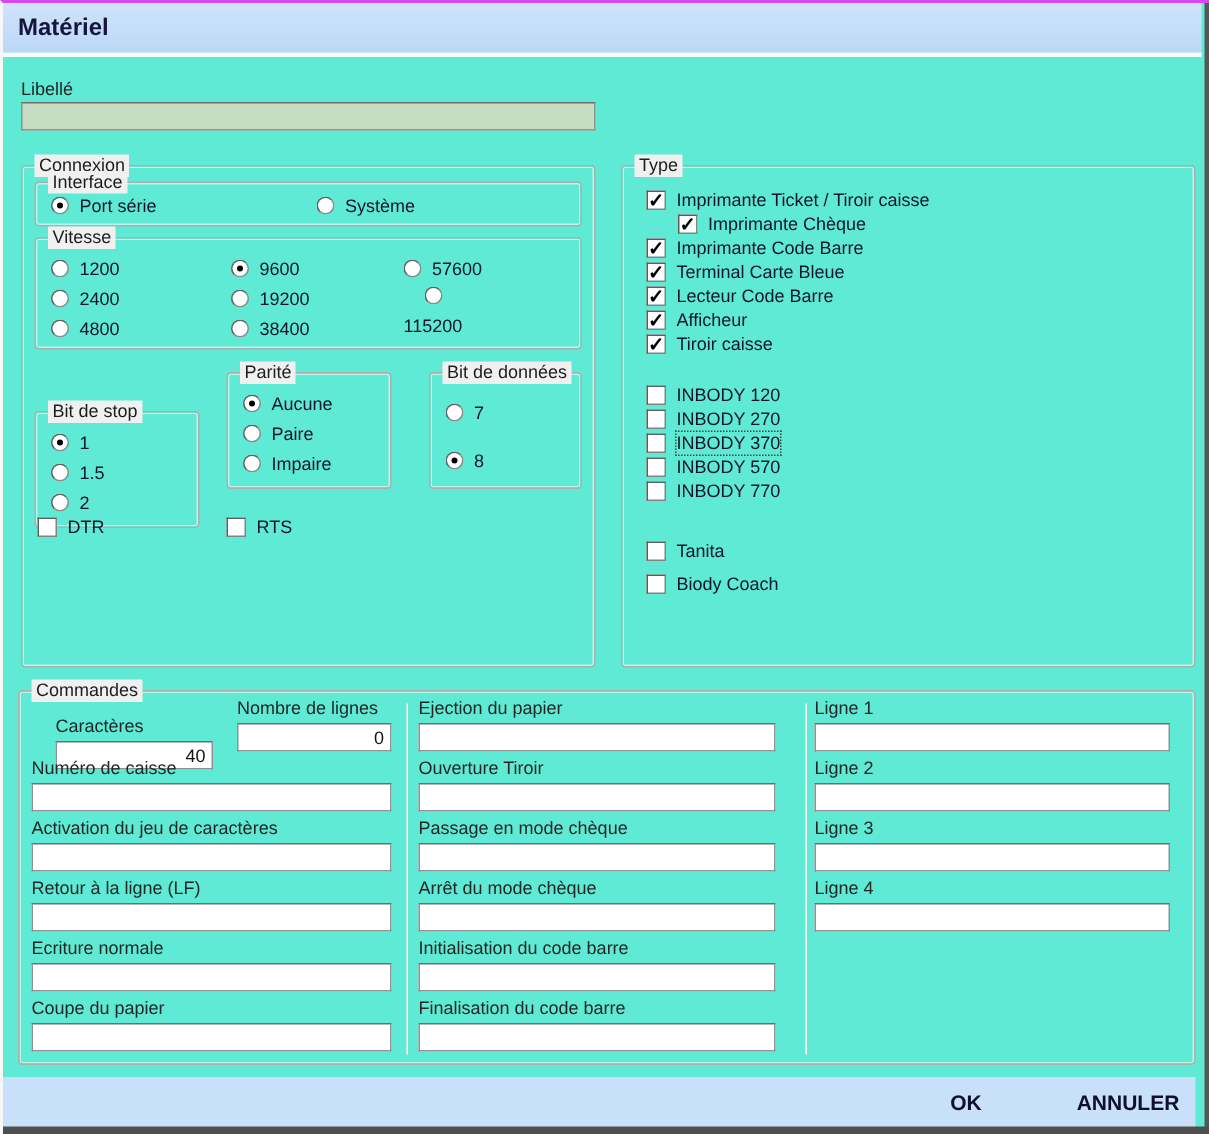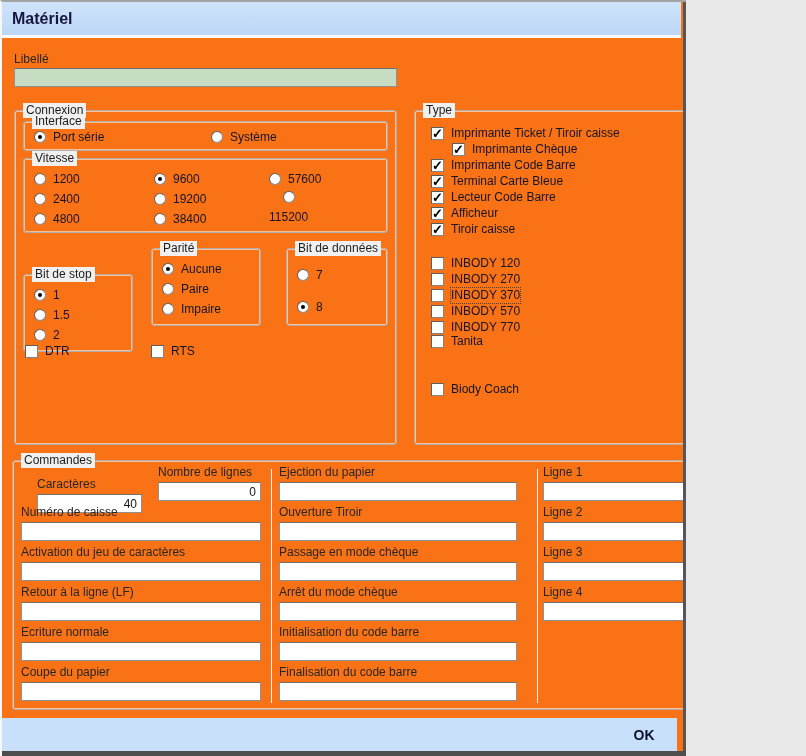--- a/index.html
+++ b/index.html
@@ -1,22 +1,22 @@
 <!DOCTYPE html>
 <html><head>
 <meta charset="utf-8">
 <style>
   * { margin:0; padding:0; box-sizing:border-box; }
   html,body { background:#e8e8e8; }
   body { font-family:"Liberation Sans", sans-serif; }
 
   .window {
-    position:relative; width:686px; height:756px;
-    background:#f97316; overflow:hidden;
-    border-top:2px solid #a3a3a3; border-left:2px solid #f7f7f7;
+    position:relative; width:806px; height:756px;
+    background:#5eead4; overflow:hidden;
+    border-top:2px solid #d946ef; border-left:2px solid #f7f7f7;
   }
   .edge-right { position:absolute; top:0; right:0; width:3px; height:100%; background:#565656; }
   .edge-bottom { position:absolute; left:0; bottom:0; width:100%; height:5px; background:#4e4e4e; }
 
   .titlebar {
     position:absolute; left:0; top:0; right:5px; height:36px;
     background:linear-gradient(#cfe3fb,#bcd8f6);
     border-bottom:3px solid #fafafa;
   }
   .titlebar .title {
@@ -246,21 +246,21 @@
     </div>
     <div class="ctl-row" style="left:16px; top:192px;">
       <span class="cb" data-checked="false"></span>
       <span class="ctl-label">INBODY 570</span>
     </div>
     <div class="ctl-row" style="left:16px; top:208px;">
       <span class="cb" data-checked="false"></span>
       <span class="ctl-label">INBODY 770</span>
     </div>
 
-    <div class="ctl-row" style="left:16px; top:222px;align-items:center;">
+    <div class="ctl-row" style="left:16px; top:248px;align-items:center;">
       <span class="cb" data-checked="false"></span>
       <span class="ctl-label">Tanita</span>
     </div>
     <div class="ctl-row" style="left:16px; top:270px;">
       <span class="cb" data-checked="false"></span>
       <span class="ctl-label">Biody Coach</span>
     </div>
   </div>
 
   <div class="groupbox" style="left:10px; top:458px; width:785px; height:250px;">

